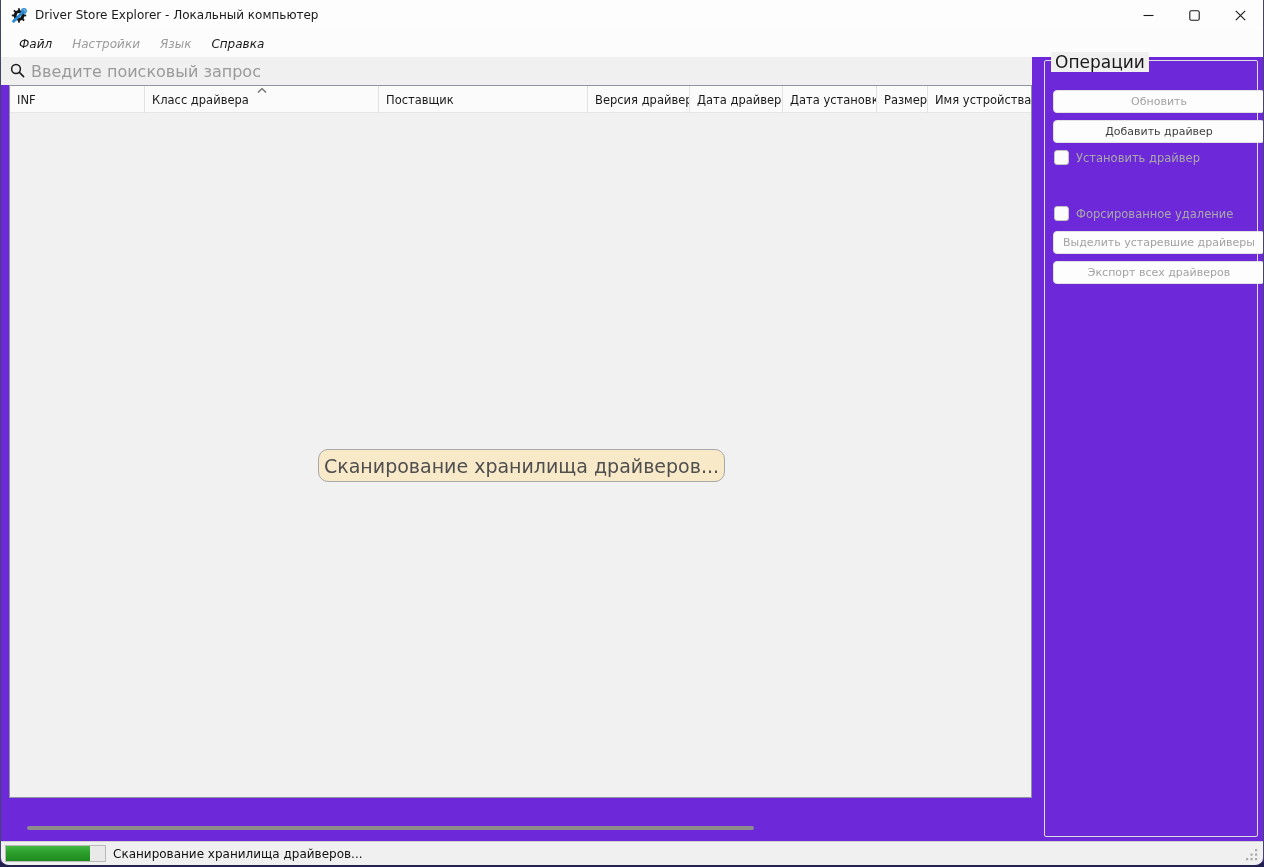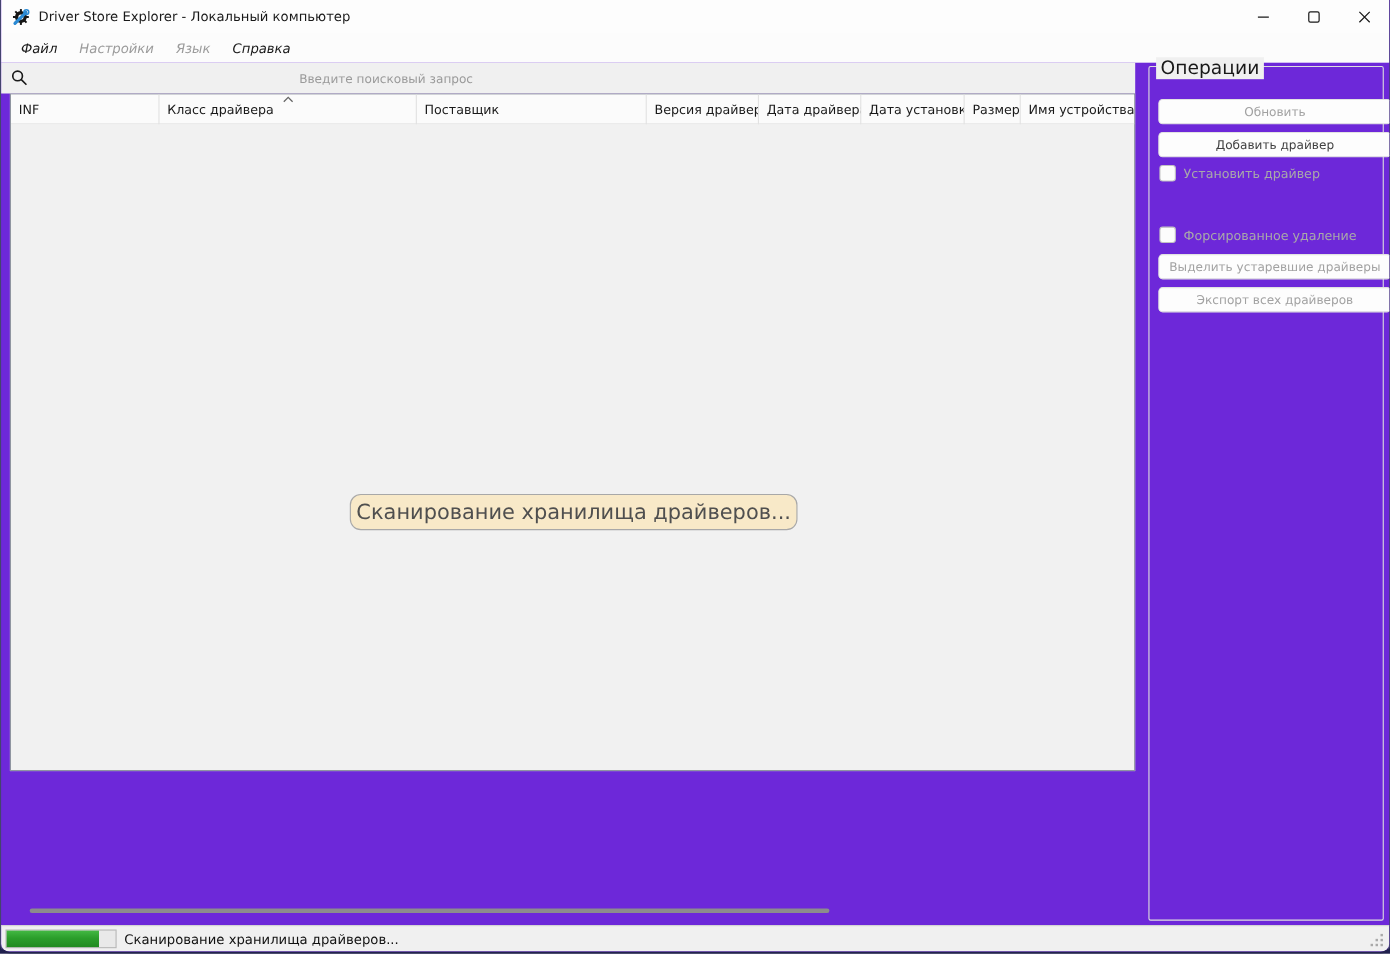--- a/index.html
+++ b/index.html
@@ -23,25 +23,25 @@
   .cap-btn { width:46px; height:30px; display:flex; align-items:center; justify-content:center; }
 
   
   .menubar { position:absolute; left:0; top:30px; width:100%; height:27px; background:#fcfcfc; display:flex; align-items:center; padding-left:8px;font-style:italic; }
   .menu-item { padding:4px 10px; font-size:12px; color:#191919; white-space:nowrap; }
   .menu-item.disabled { color:#9b9b9b; }
 
   
   .searchrow { position:absolute; left:0; top:57px; width:1031px; height:28px; background:#f0f0f0; }
   .search-icon { position:absolute; left:9px; top:6px; }
-  .search-input { position:absolute; left:30px; top:2px; width:640px; height:24px; border:none; background:transparent; outline:none; font-size:11px; color:#333; font-family:inherit;text-align:center; }
+  .search-input { position:absolute; left:30px; top:2px; width:640px; height:24px; border:none; background:transparent; outline:none; font-size:16px; color:#333; font-family:inherit; }
   .search-input::placeholder { color:#9a9a9a; opacity:1; }
 
   
-  .listview { position:absolute; left:8px; top:85px; width:1023px; height:616px; border:1px solid #8f95a0; background:#f1f1f1; }
+  .listview { position:absolute; left:8px; top:85px; width:1023px; height:713px; border:1px solid #8f95a0; background:#f1f1f1; }
   .lv-header { display:flex; height:27px; background:#fbfbfb; border-bottom:1px solid #e6e6e6; }
   .hcell { position:relative; height:27px; line-height:29px; padding-left:7px; font-size:11.5px; color:#191919; border-right:1px solid #e2e2e2; white-space:nowrap; overflow:hidden; }
   .c0{width:135px}.c1{width:234px}.c2{width:209px}.c3{width:102px}.c4{width:93px}.c5{width:94px}.c6{width:51px}.c7{width:103px;border-right:none}
   .sort-caret { position:absolute; top:1px; left:50%; transform:translateX(-50%); line-height:0; }
   .lv-body { position:relative; height:722px; }
   .hscroll-thumb { position:absolute; left:17px; bottom:5px; width:727px; height:4px; background:#8c8c8c; border-radius:2px; }
 
   
   .scan-overlay {
     position:absolute; left:317px; top:449px; width:407px; height:33px;

